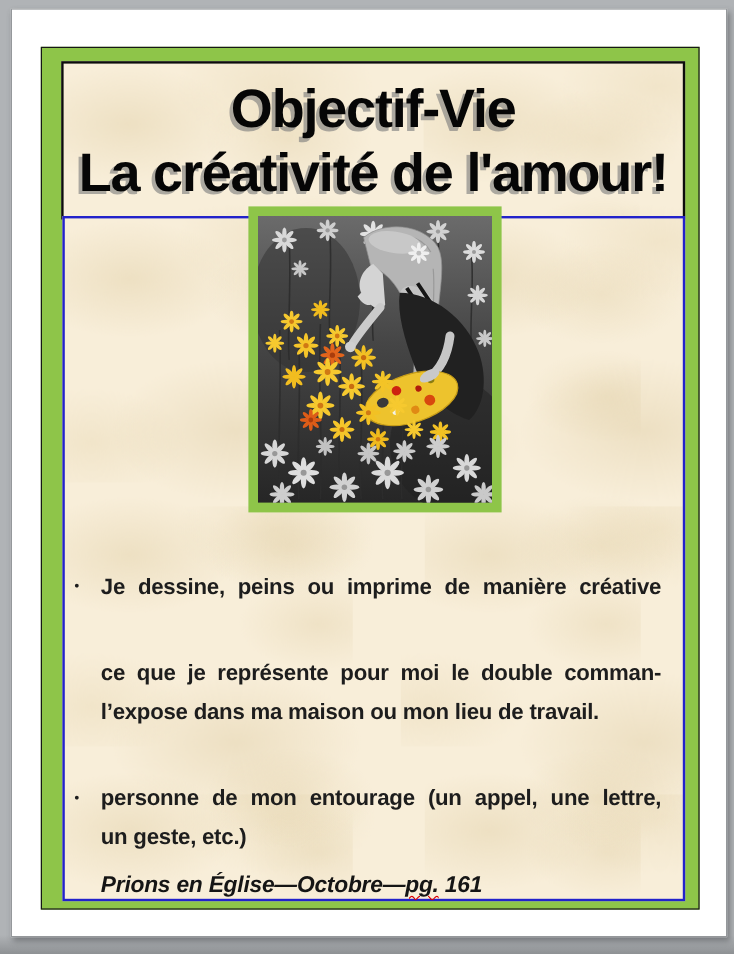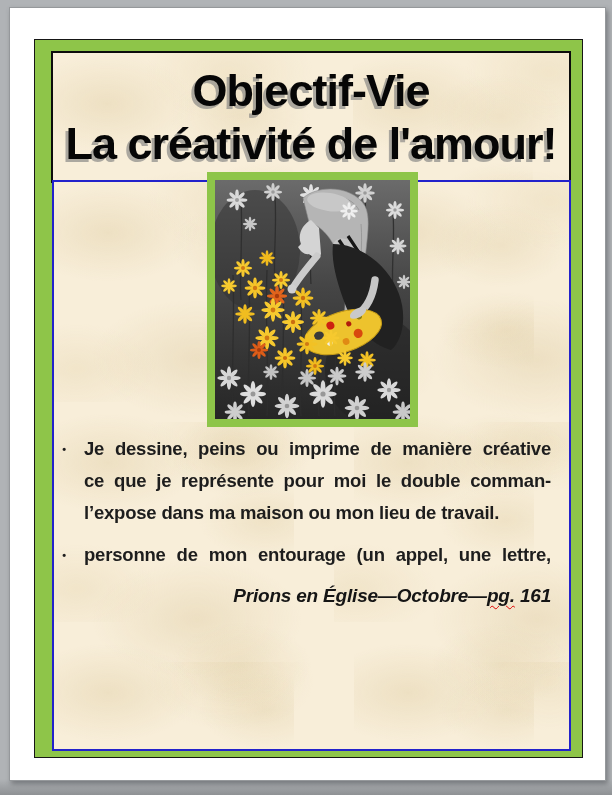--- a/index.html
+++ b/index.html
@@ -50,24 +50,24 @@
   .text-area{
     position:absolute;left:30px;top:251px;width:467px;
     font-size:18.5px;font-weight:bold;color:#1d1d1d;letter-spacing:-0.2px;
     line-height:32px;
   }
   .bullet{position:relative;margin:0 0 10px 0;}
   .bullet-marker{
     position:absolute;left:-26px;top:0;width:12px;line-height:32px;
     font-size:11px;text-align:center;color:#1d1d1d;
   }
-  .bl{display:block;text-align:justify;text-align-last:justify;white-space:nowrap;}
+  .bl{display:block;text-align:justify;text-align-last:justify;white-space:nowrap;margin-top:40px;}
   .bl-last{display:block;text-align:left;white-space:nowrap;}
   .citation{
-    margin-top:10px;text-align:right;font-style:italic;font-size:19px;
+    margin-top:10px;font-style:italic;font-size:19px;
     line-height:30px;color:#151515;letter-spacing:-0.2px;
   }
   .misspelled{
     text-decoration-line:underline;text-decoration-style:wavy;
     text-decoration-color:#dd0000;text-decoration-thickness:1px;
     text-underline-offset:3px;
   }
 </style>
 </head>
 <body>
@@ -86,20 +86,21 @@
         <div class="bullet">
           <span class="bullet-marker">•</span>
           <span class="bl">Je dessine, peins ou imprime de manière créative</span>
           <span class="bl">ce que je représente pour moi le double comman-</span>
           <span class="bl-last">l’expose dans ma maison ou mon lieu de travail.</span>
         </div>
 
         <div class="bullet">
           <span class="bullet-marker">•</span>
           <span class="bl">personne de mon entourage (un appel, une lettre,</span>
+          <span class="bl-last">un geste, etc.)</span>
         </div>
 
         <div class="citation">
           <span>Prions en Église—Octobre—</span><span class="misspelled">pg.</span><span> 161</span>
         </div>
 
       </div>
     </div>
 
     <div class="photo-frame">

